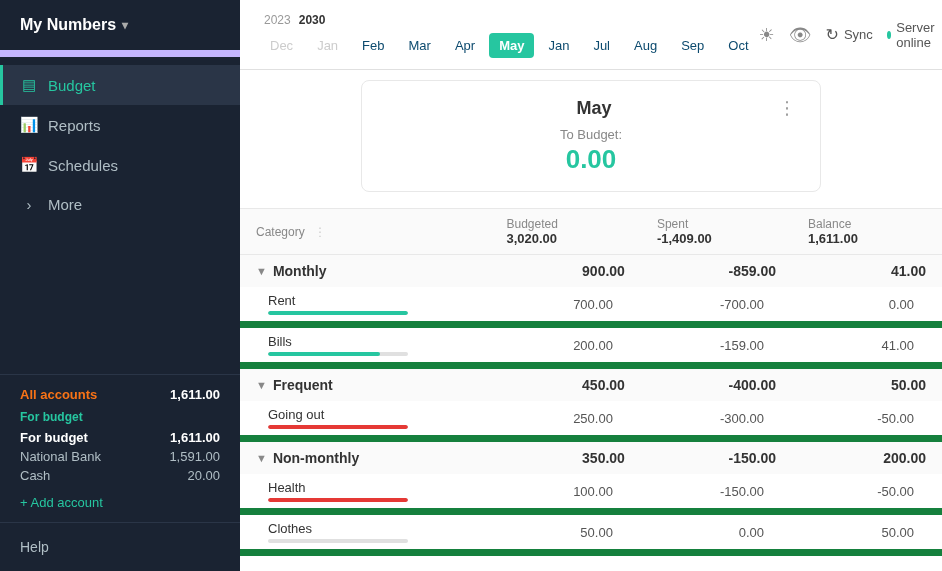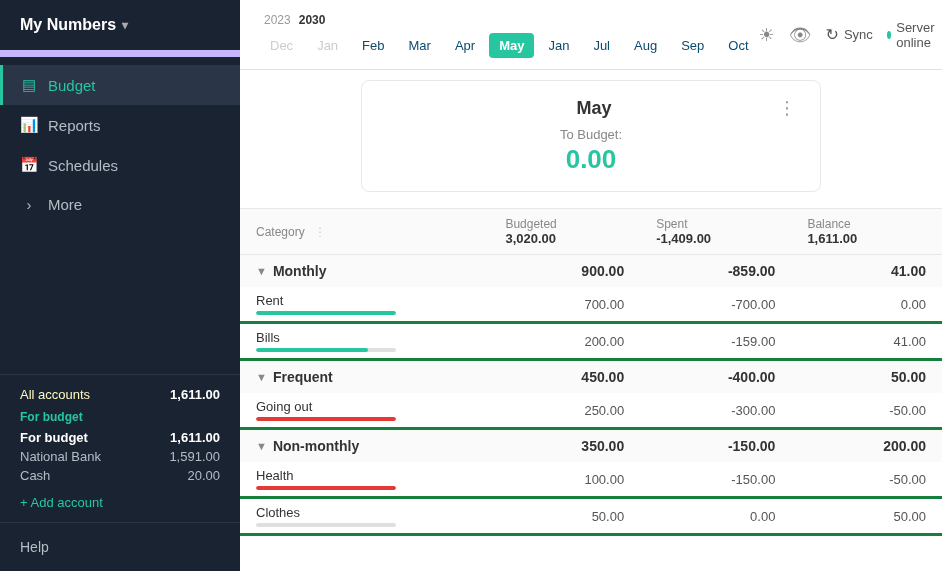--- a/index.html
+++ b/index.html
@@ -9,21 +9,21 @@
     .sidebar { width: 240px; min-width: 240px; background: #1a2332; color: #fff; display: flex; flex-direction: column; height: 571px; }
     .sidebar-header { padding: 16px 20px; border-bottom: 7px solid #c4b5fd; }
     .sidebar-header .app-name { font-size: 16px; font-weight: 600; color: #fff; display: flex; align-items: center; gap: 6px; cursor: pointer; }
     .sidebar-header .app-name .chevron { font-size: 12px; color: #aaa; }
     .sidebar-nav { flex: 1; padding: 8px 0; }
     .nav-item { display: flex; align-items: center; gap: 10px; padding: 11px 20px; cursor: pointer; color: #b0bec5; font-size: 15px; transition: background 0.15s; }
     .nav-item.active { background: #2a3547; color: #26c6a0; border-left: 3px solid #26c6a0; padding-left: 17px; }
     .nav-item .nav-icon { width: 18px; text-align: center; font-size: 15px; }
     .sidebar-accounts { padding: 12px 20px; border-top: 1px solid #2a3547; }
     .accounts-header { display: flex; justify-content: space-between; align-items: center; margin-bottom: 8px; }
-    .accounts-title { color: #fef9c3; font-size: 13px; font-weight: 400; }
+    .accounts-title { color: #f97316; font-size: 13px; font-weight: 700; }
     .accounts-total { color: #fff; font-size: 13px; font-weight: 600; }
     .account-group-label { color: #26c6a0; font-size: 12px; font-weight: 600; margin-bottom: 4px; margin-top: 8px; }
     .account-row { display: flex; justify-content: space-between; font-size: 13px; color: #b0bec5; padding: 2px 0; }
     .account-row.group-total { color: #fff; font-weight: 600; }
     .add-account { color: #26c6a0; font-size: 13px; cursor: pointer; margin-top: 10px; display: flex; align-items: center; gap: 4px; }
     .sidebar-footer { padding: 16px 20px; border-top: 1px solid #2a3547; }
     .help-link { color: #b0bec5; font-size: 14px; cursor: pointer; }
 
     
     .main { flex: 1; display: flex; flex-direction: column; overflow: hidden; }
@@ -59,21 +59,21 @@
     .budget-table thead tr th { padding: 8px 16px; text-align: left; font-size: 12px; color: #888; font-weight: 500; border-bottom: 1px solid #e8e8e8; background: #fafafa; }
     .budget-table thead tr th:first-child { text-align: left; }
     .budget-table thead tr th .sub { display: block; font-weight: 600; color: #333; font-size: 13px; }
 
     .group-row td { padding: 8px 16px; font-weight: 700; font-size: 14px; background: #fafafa; }
     .group-row td:first-child { color: #333; }
     .group-row td { text-align: right; color: #333; }
     .group-row td:first-child { text-align: left; display: flex; align-items: center; gap: 6px; }
     .group-toggle { color: #888; font-size: 11px; }
 
-    .category-row td { padding: 6px 16px; border-bottom: 3px solid #15803d; }
+    .category-row td { padding: 6px 28px; border-bottom: 7px solid #15803d; }
     .category-row td { text-align: right; font-size: 13px; color: #555; }
     .category-row td:first-child { text-align: left; }
     .category-name { font-size: 13px; color: #333; margin-bottom: 3px; }
     .progress-bar-container { width: 140px; height: 4px; background: #e0e0e0; border-radius: 2px; overflow: hidden; margin-top: 2px; }
     .progress-bar-fill { height: 100%; border-radius: 2px; }
     .balance-negative { color: #e53935; }
     .balance-zero { color: #ccc; }
     .balance-positive { color: #333; }
 
     .col-category { width: 260px; }

